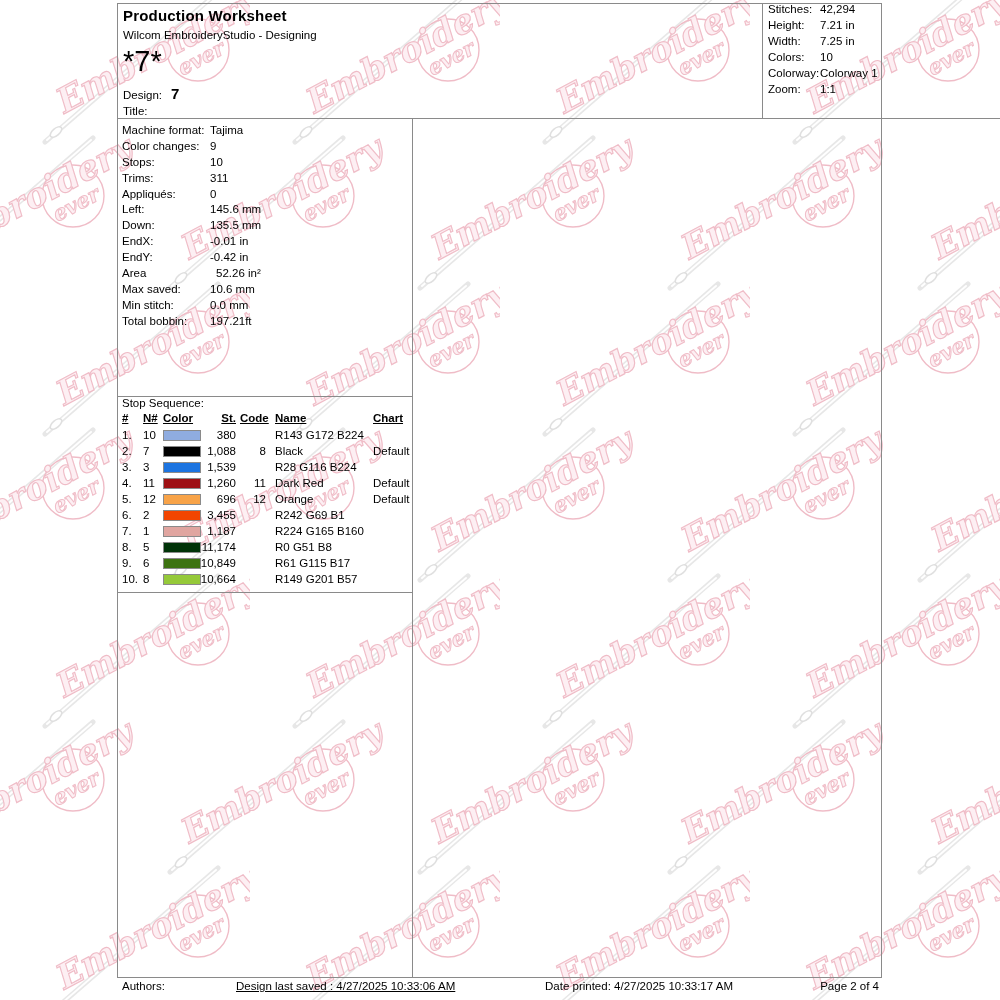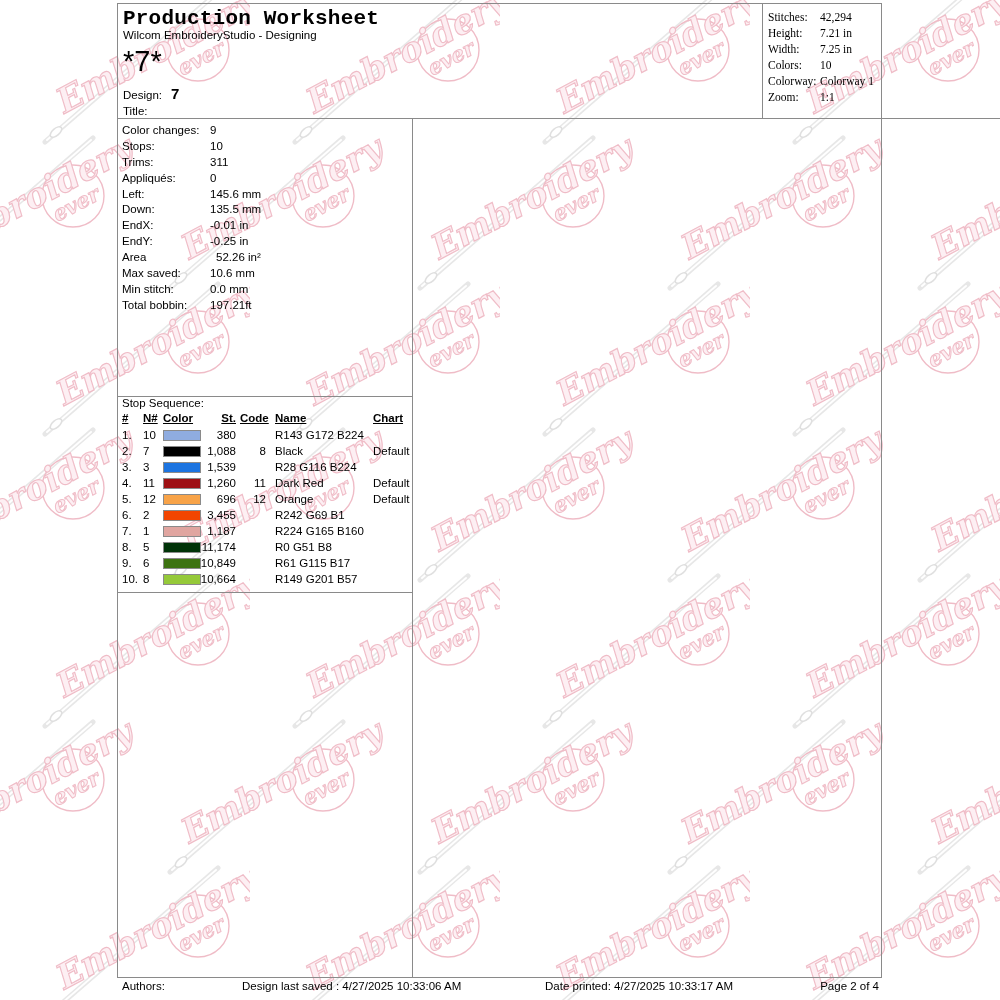--- a/index.html
+++ b/index.html
@@ -18,28 +18,28 @@
   .needle-outer{stroke:#e5e5e5;stroke-width:5;fill:none;stroke-linecap:round;}
   .needle-inner{stroke:#ffffff;stroke-width:2;fill:none;stroke-linecap:round;}
   .needle-eye{stroke:#dcdcdc;stroke-width:1.5;fill:#ffffff;}
   .wm-circle{stroke:#eeb5c1;stroke-width:1.4;fill:none;}
   
   #page{position:absolute;left:0;top:0;width:1000px;height:1000px;z-index:1;}
   .line{position:absolute;background:#8a8a8a;}
   #frame{position:absolute;left:117px;top:3px;width:765px;height:975px;
          border:1px solid #8a8a8a;box-sizing:border-box;background:transparent;}
   
-  #hdr-title{left:123px;top:7px;font-size:21px;font-weight:700;letter-spacing:.2px;font-family:Liberation Mono, monospace;}
+  #hdr-title{left:123px;top:7px;font-size:15px;font-weight:700;letter-spacing:.2px;}
   #hdr-sub{left:123px;top:29px;}
   #hdr-code{left:123px;top:45px;font-size:29px;}
   #hdr-design{left:123px;top:85px;}
   #hdr-design b{font-size:15px;margin-left:9px;}
   #hdr-titlelabel{left:123px;top:105px;}
   
-  #statsbox{left:768px;top:10px;width:112px;font-family:Liberation Serif, serif;}
+  #statsbox{left:768px;top:2px;width:112px;}
   .stat-row{display:flex;height:16px;line-height:15px;}
   .stat-row .lbl{width:52px;flex:none;}
   
   #details{left:122px;top:123px;width:288px;}
   .drow{display:flex;height:15.88px;line-height:15px;}
   .drow .lbl{width:88px;flex:none;}
   .drow .val.indent{padding-left:6px;text-align:center;}
   
   #stopseq-label{left:122px;top:397px;}
   #stoptable{left:117px;top:411px;width:296px;}
@@ -50,21 +50,21 @@
   .c-n{position:absolute;left:26px;}
   .c-color{position:absolute;left:46px;}
   .c-sw{position:absolute;left:46px;top:2px;width:38px;height:11px;border:1px solid #8a8a8a;box-sizing:border-box;}
   .c-st{position:absolute;left:73px;width:46px;text-align:right;}
   .c-code{position:absolute;left:123px;width:26px;text-align:right;}
   .c-name{position:absolute;left:158px;}
   .c-chart{position:absolute;left:256px;}
   
   .foot{top:980px;line-height:13px;}
   #foot-authors{left:122px;}
-  #foot-saved{left:242px;}
+  #foot-saved{left:236px;text-decoration:underline;}
   #foot-printed{left:545px;}
   #foot-page{right:121px;}
 </style>
 </head>
 <body>
 
 <svg id="watermark" width="1000" height="1000" aria-hidden="true">
   <defs>
     <g id="wmlogo">
       <g>
@@ -135,20 +135,24 @@
         <span class="val">Colorway 1</span>
       </div>
     <div class="stat-row">
         <span class="lbl">Zoom:</span>
         <span class="val">1:1</span>
       </div>
   </div>
 
   <div class="abs" id="details">
     <div class="drow">
+        <span class="lbl">Machine format:</span>
+        <span class="val">Tajima</span>
+      </div>
+    <div class="drow">
         <span class="lbl">Color changes:</span>
         <span class="val">9</span>
       </div>
     <div class="drow">
         <span class="lbl">Stops:</span>
         <span class="val">10</span>
       </div>
     <div class="drow">
         <span class="lbl">Trims:</span>
         <span class="val">311</span>
@@ -164,21 +168,21 @@
     <div class="drow">
         <span class="lbl">Down:</span>
         <span class="val">135.5 mm</span>
       </div>
     <div class="drow">
         <span class="lbl">EndX:</span>
         <span class="val">-0.01 in</span>
       </div>
     <div class="drow">
         <span class="lbl">EndY:</span>
-        <span class="val">-0.25 in</span>
+        <span class="val">-0.42 in</span>
       </div>
     <div class="drow">
         <span class="lbl">Area</span>
         <span class="val indent">52.26 in²</span>
       </div>
     <div class="drow">
         <span class="lbl">Max saved:</span>
         <span class="val">10.6 mm</span>
       </div>
     <div class="drow">

